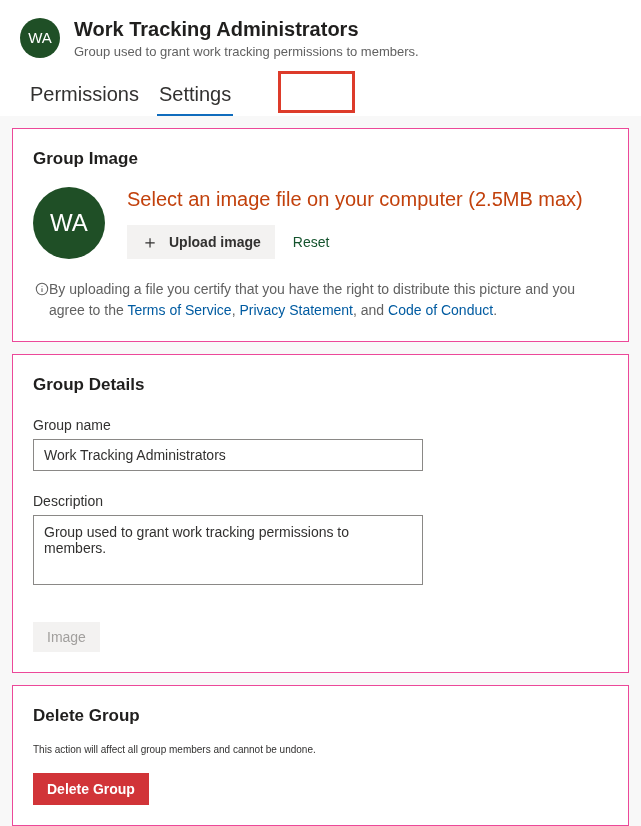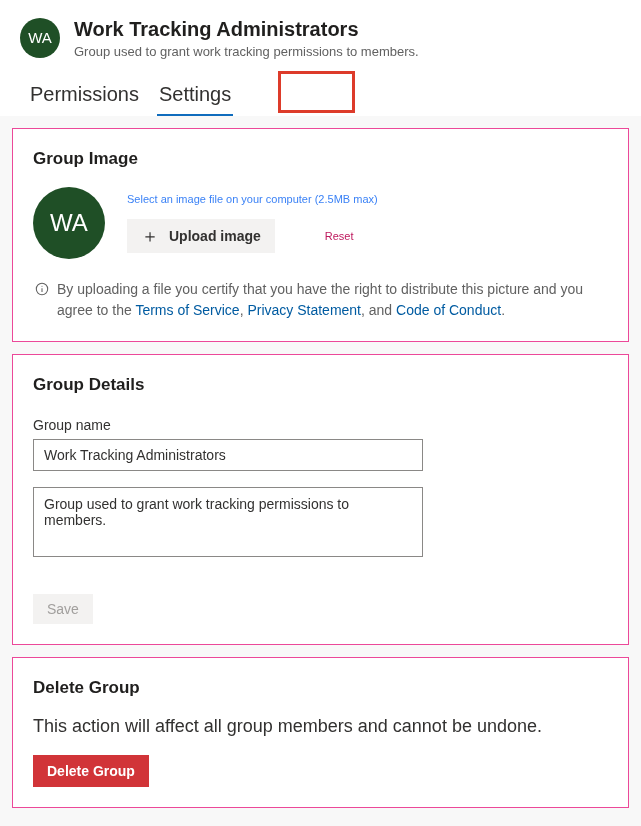--- a/index.html
+++ b/index.html
@@ -107,22 +107,22 @@
       justify-content: center;
       font-size: 24px;
       flex-shrink: 0;
     }
     .upload-section {
       display: flex;
       flex-direction: column;
       gap: 14px;
     }
     .upload-hint {
-      font-size: 11px;
-      color: #3b82f6;
+      font-size: 20px;
+      color: #c2410c;
     }
     .upload-controls {
       display: flex;
       align-items: center;
       gap: 18px;
     }
     .btn-upload {
       display: flex;
       align-items: center;
       gap: 10px;
@@ -134,28 +134,26 @@
       color: #323130;
       cursor: pointer;
       font-family: inherit;
     }
     .plus-icon {
       font-size: 18px;
       font-weight: 300;
       line-height: 1;
     }
     .link {
-      color: #be185d;
-      font-size: 11px;
-      cursor: pointer;
-      margin-left: 32px;
+      color: #14532d;
+      font-size: 14px;
+      cursor: pointer;
     }
     .disclaimer {
       display: flex;
-      gap: 8px;
       color: #616161;
       font-size: 14px;
       line-height: 1.5;
       padding-left: 2px;
       margin-top: 8px;
     }
     .info-icon {
       flex-shrink: 0;
       margin-top: 2px;
     }
@@ -196,21 +194,21 @@
     .btn-save {
       background: #f3f2f1;
       border: none;
       padding: 7px 14px;
       font-size: 14px;
       color: #a19f9d;
       cursor: default;
       font-family: inherit;
     }
     .delete-text {
-      font-size: 18px;
+      font-size: 10px;
       color: #323130;
       margin-bottom: 18px;
     }
     .btn-delete {
       background: #d13438;
       color: #fff;
       border: none;
       padding: 8px 14px;
       font-size: 14px;
       font-weight: 600;
@@ -269,22 +267,23 @@
   </div>
 </div>
 
 <div class="card">
   <h2>Group Details</h2>
   <div class="form-group">
     <label class="form-label">Group name</label>
     <input type="text" class="text-input" value="Work Tracking Administrators" style="">
   </div>
   <div class="form-group">
+    <label class="form-label">Description</label>
     <textarea class="textarea" id="desc-ta" style="">Group used to grant work tracking permissions to members.</textarea>
   </div>
-  <button class="btn-save">Save</button>
+  <button class="btn-save">Image</button>
 </div>
 
 <div class="card">
   <h2>Delete Group</h2>
   <div class="delete-text">This action will affect all group members and cannot be undone.</div>
   <button class="btn-delete">Delete Group</button>
 </div>
 
 </body></html>

